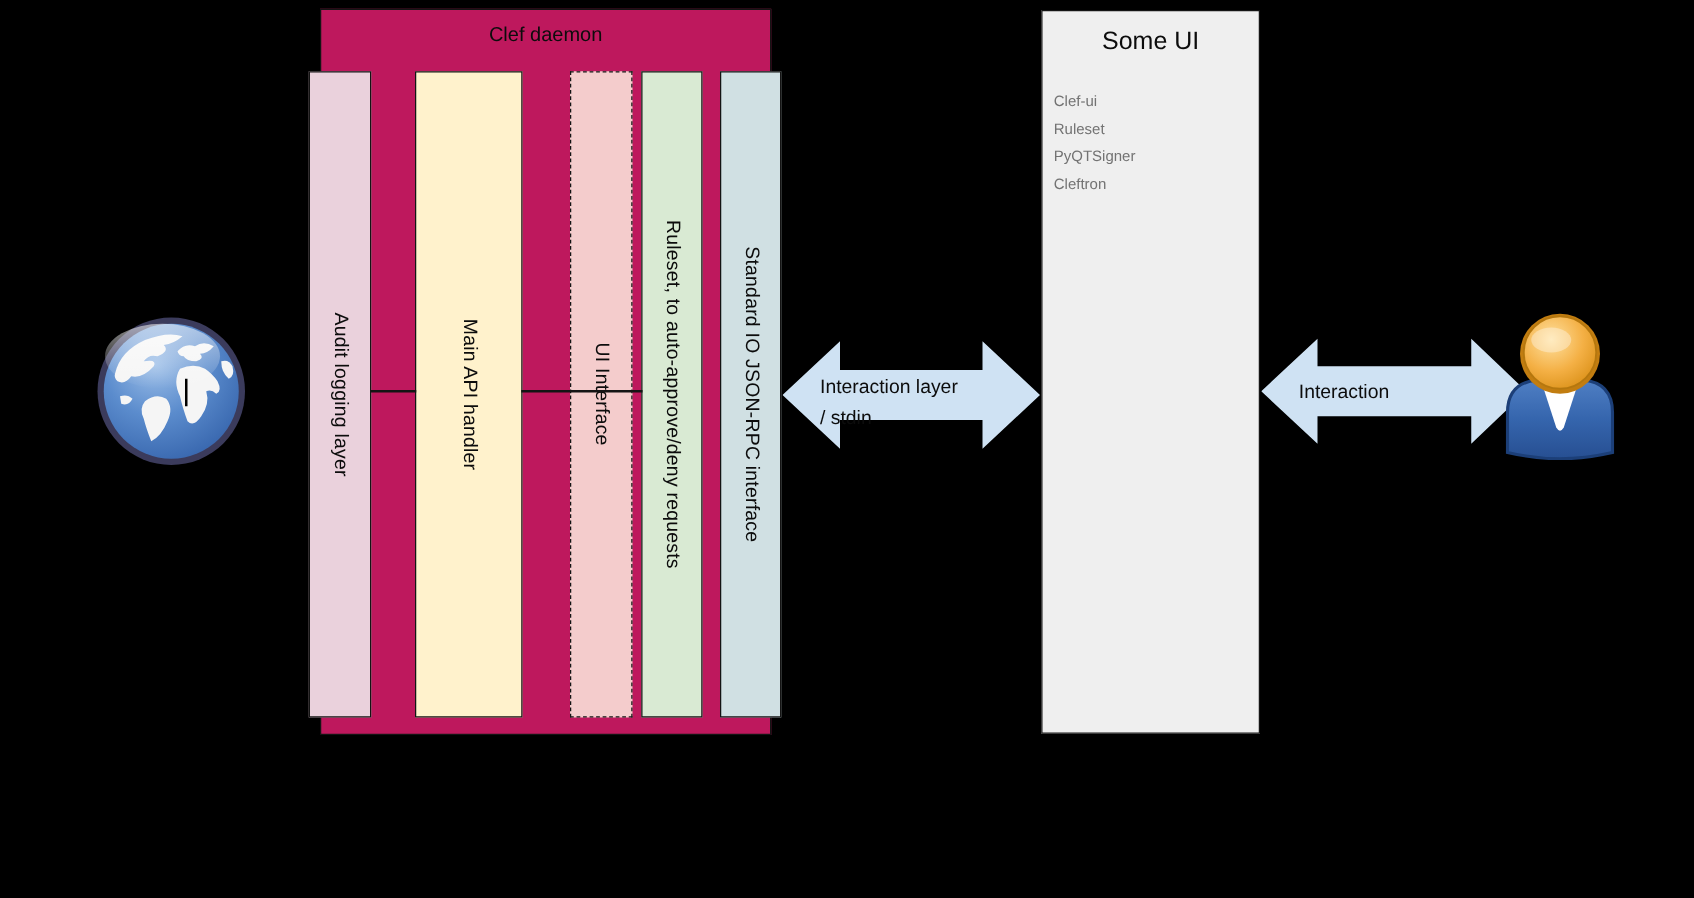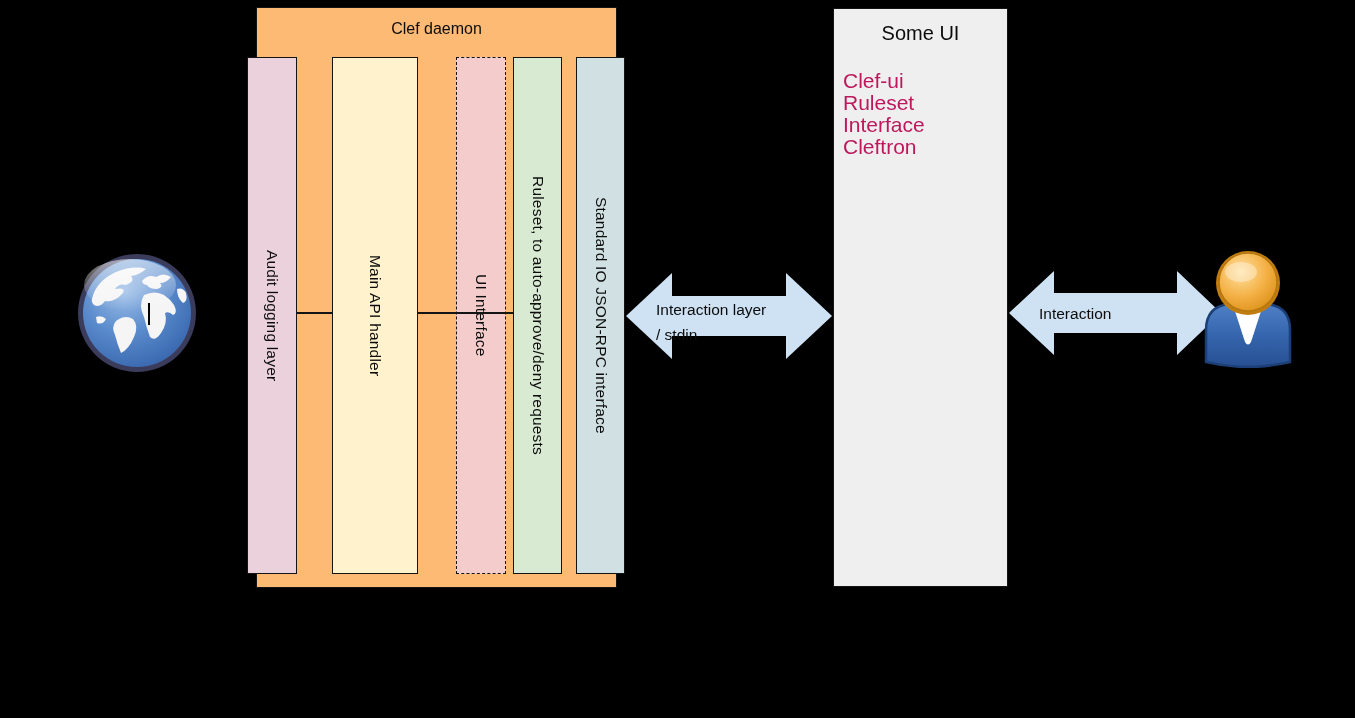--- a/index.html
+++ b/index.html
@@ -3,21 +3,21 @@
 <meta charset="utf-8">
 <style>
   html,body{margin:0;padding:0;background:#000;}
   .stage{
     position:relative;width:1355px;height:718px;background:#000;
     font-family:"Liberation Sans","DejaVu Sans",sans-serif;color:#111;overflow:hidden;
   }
   
   .clef-box{
     position:absolute;left:256px;top:7px;width:361px;height:581px;
-    background:#fdba74;border:1.5px solid #141414;box-sizing:border-box;
+    background:#be185d;border:1.5px solid #141414;box-sizing:border-box;
   }
   .clef-title{
     position:absolute;left:0;right:0;top:12px;text-align:center;
     font-size:16px;color:#0c0c0c;
   }
   
   .bar{
     position:absolute;top:57px;height:517px;box-sizing:border-box;
     border:1.5px solid #141414;display:flex;align-items:center;justify-content:center;
     z-index:2;
@@ -36,21 +36,21 @@
   .hline-1{left:296px;width:37px;}
   .hline-2{left:417px;width:97px;}
   .vline-globe{position:absolute;left:148px;top:303px;width:2px;height:22px;background:#000;z-index:6;}
   
   .someui-box{
     position:absolute;left:833px;top:8px;width:175px;height:579px;
     background:#efefef;border:1.5px solid #141414;box-sizing:border-box;
   }
   .someui-title{margin-top:13px;text-align:center;font-size:20px;color:#0c0c0c;}
   .ui-list{margin-top:25px;padding-left:9px;}
-  .ui-item{font-size:21px;line-height:22px;color:#be185d;}
+  .ui-item{font-size:12px;line-height:22px;color:#737373;}
   
   .arrow-svg{position:absolute;z-index:4;}
   .arrow-left{left:626px;top:272px;}
   .arrow-right{left:1009px;top:270px;}
   .arrow-label{position:absolute;z-index:5;font-size:15.5px;color:#0c0c0c;}
   .arrow-label-left{left:656px;top:297px;line-height:25px;}
   .arrow-label-right{left:1039px;top:305px;}
   
   .globe-svg{position:absolute;left:76px;top:251px;z-index:5;}
   .person-svg{position:absolute;left:1200px;top:250px;z-index:5;}
@@ -82,21 +82,21 @@
 
   <div class="hline hline-1"></div>
   <div class="hline hline-2"></div>
   <div class="vline-globe"></div>
 
   <div class="someui-box">
     <div class="someui-title">Some UI</div>
     <div class="ui-list">
       <div class="ui-item">Clef-ui</div>
       <div class="ui-item">Ruleset</div>
-      <div class="ui-item">Interface</div>
+      <div class="ui-item">PyQTSigner</div>
       <div class="ui-item">Cleftron</div>
     </div>
   </div>
 
   <svg class="arrow-svg arrow-left" width="207" height="89" viewBox="0 0 207 89">
     <polygon points="0,44 46,1 46,24 160,24 160,1 206,44 160,87 160,64 46,64 46,87" fill="#cfe2f3"></polygon>
   </svg>
   <div class="arrow-label arrow-label-left">
     <div>Interaction layer</div>
     <div>/ stdin</div>

